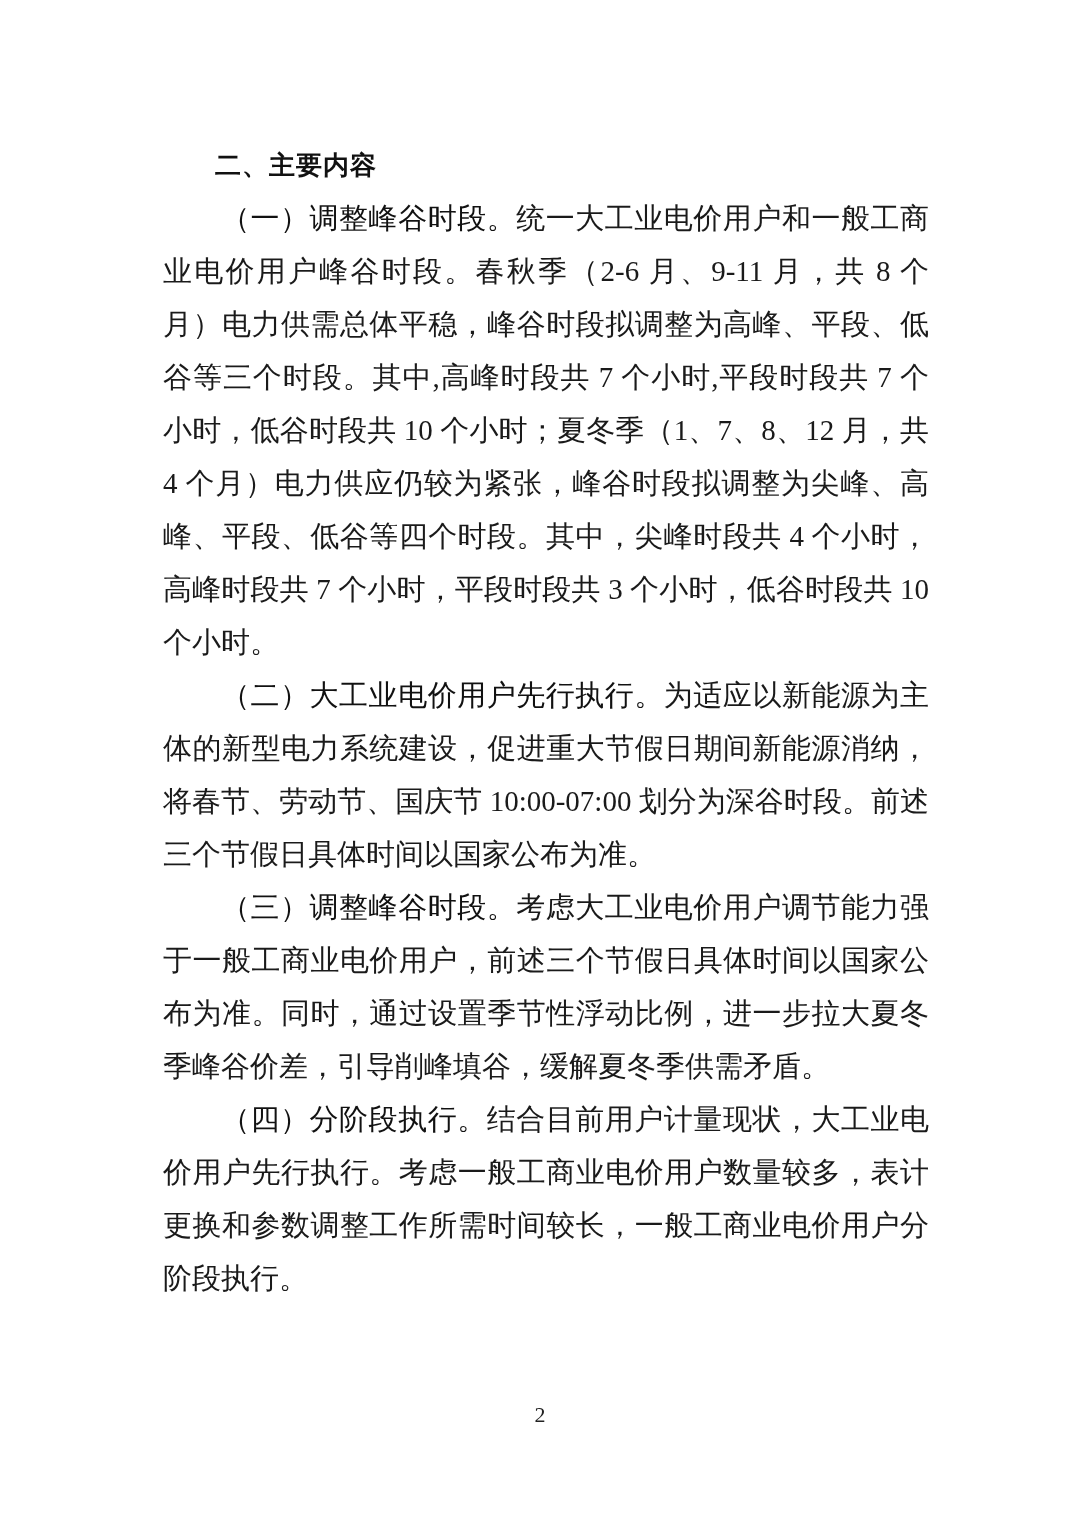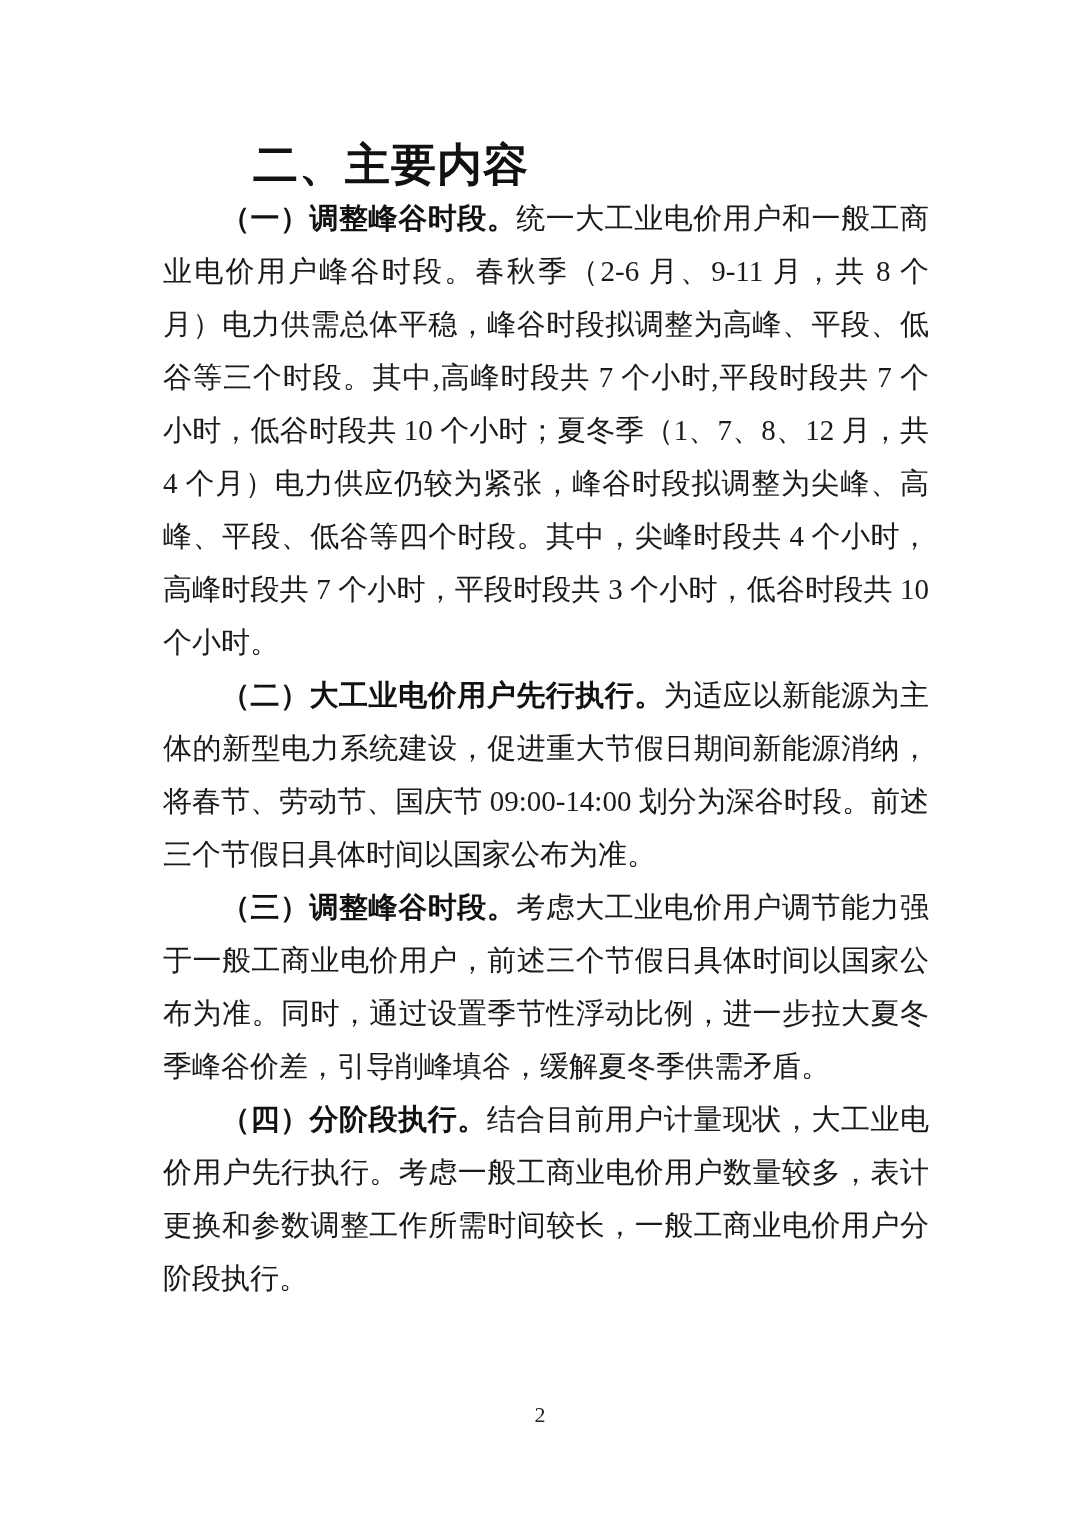--- a/index.html
+++ b/index.html
@@ -15,35 +15,35 @@
   }
   .content {
     position: absolute;
     left: 163px;
     top: 138px;
     width: 766px;
   }
   .heading {
     font-family: "Liberation Sans", sans-serif;
     font-weight: 700;
-    font-size: 45px;
+    font-size: 26px;
     line-height: 54px;
     text-indent: 2em;
     color: #111111;
     letter-spacing: 1px;
   }
   .para {
     font-size: 29px;
     line-height: 53px;
     text-align: justify;
     text-indent: 2em;
     color: #1a1a1a;
   }
   .para .lead {
-    font-weight: 700;
+    font-weight: 400;
     color: #111111;
   }
   .footer {
     position: absolute;
     left: 0;
     top: 1402px;
     width: 100%;
     text-align: center;
     font-size: 22px;
     color: #222222;
@@ -54,21 +54,21 @@
 <body>
 
 <div class="page">
   <div class="content">
 
     <h2 class="heading">二、主要内容</h2>
 
 
     <p class="para"><span class="lead">（一）调整峰谷时段。</span><span>统一大工业电价用户和一般工商业电价用户峰谷时段。春秋季（2-6 月、9-11 月，共 8 个月）电力供需总体平稳，峰谷时段拟调整为高峰、平段、低谷等三个时段。其中,高峰时段共 7 个小时,平段时段共 7 个小时，低谷时段共 10 个小时；夏冬季（1、7、8、12 月，共 4 个月）电力供应仍较为紧张，峰谷时段拟调整为尖峰、高峰、平段、低谷等四个时段。其中，尖峰时段共 4 个小时，高峰时段共 7 个小时，平段时段共 3 个小时，低谷时段共 10 个小时。</span></p>
 
-    <p class="para"><span class="lead">（二）大工业电价用户先行执行。</span><span>为适应以新能源为主体的新型电力系统建设，促进重大节假日期间新能源消纳，将春节、劳动节、国庆节 09:00-14:00 划分为深谷时段。前述三个节假日具体时间以国家公布为准。</span></p>
+    <p class="para"><span class="lead">（二）大工业电价用户先行执行。</span><span>为适应以新能源为主体的新型电力系统建设，促进重大节假日期间新能源消纳，将春节、劳动节、国庆节 10:00-07:00 划分为深谷时段。前述三个节假日具体时间以国家公布为准。</span></p>
 
     <p class="para"><span class="lead">（三）调整峰谷时段。</span><span>考虑大工业电价用户调节能力强于一般工商业电价用户，前述三个节假日具体时间以国家公布为准。同时，通过设置季节性浮动比例，进一步拉大夏冬季峰谷价差，引导削峰填谷，缓解夏冬季供需矛盾。</span></p>
 
     <p class="para"><span class="lead">（四）分阶段执行。</span><span>结合目前用户计量现状，大工业电价用户先行执行。考虑一般工商业电价用户数量较多，表计更换和参数调整工作所需时间较长，一般工商业电价用户分阶段执行。</span></p>
 
   </div>
 
   <div class="footer">
     <span>2</span>
   </div>

